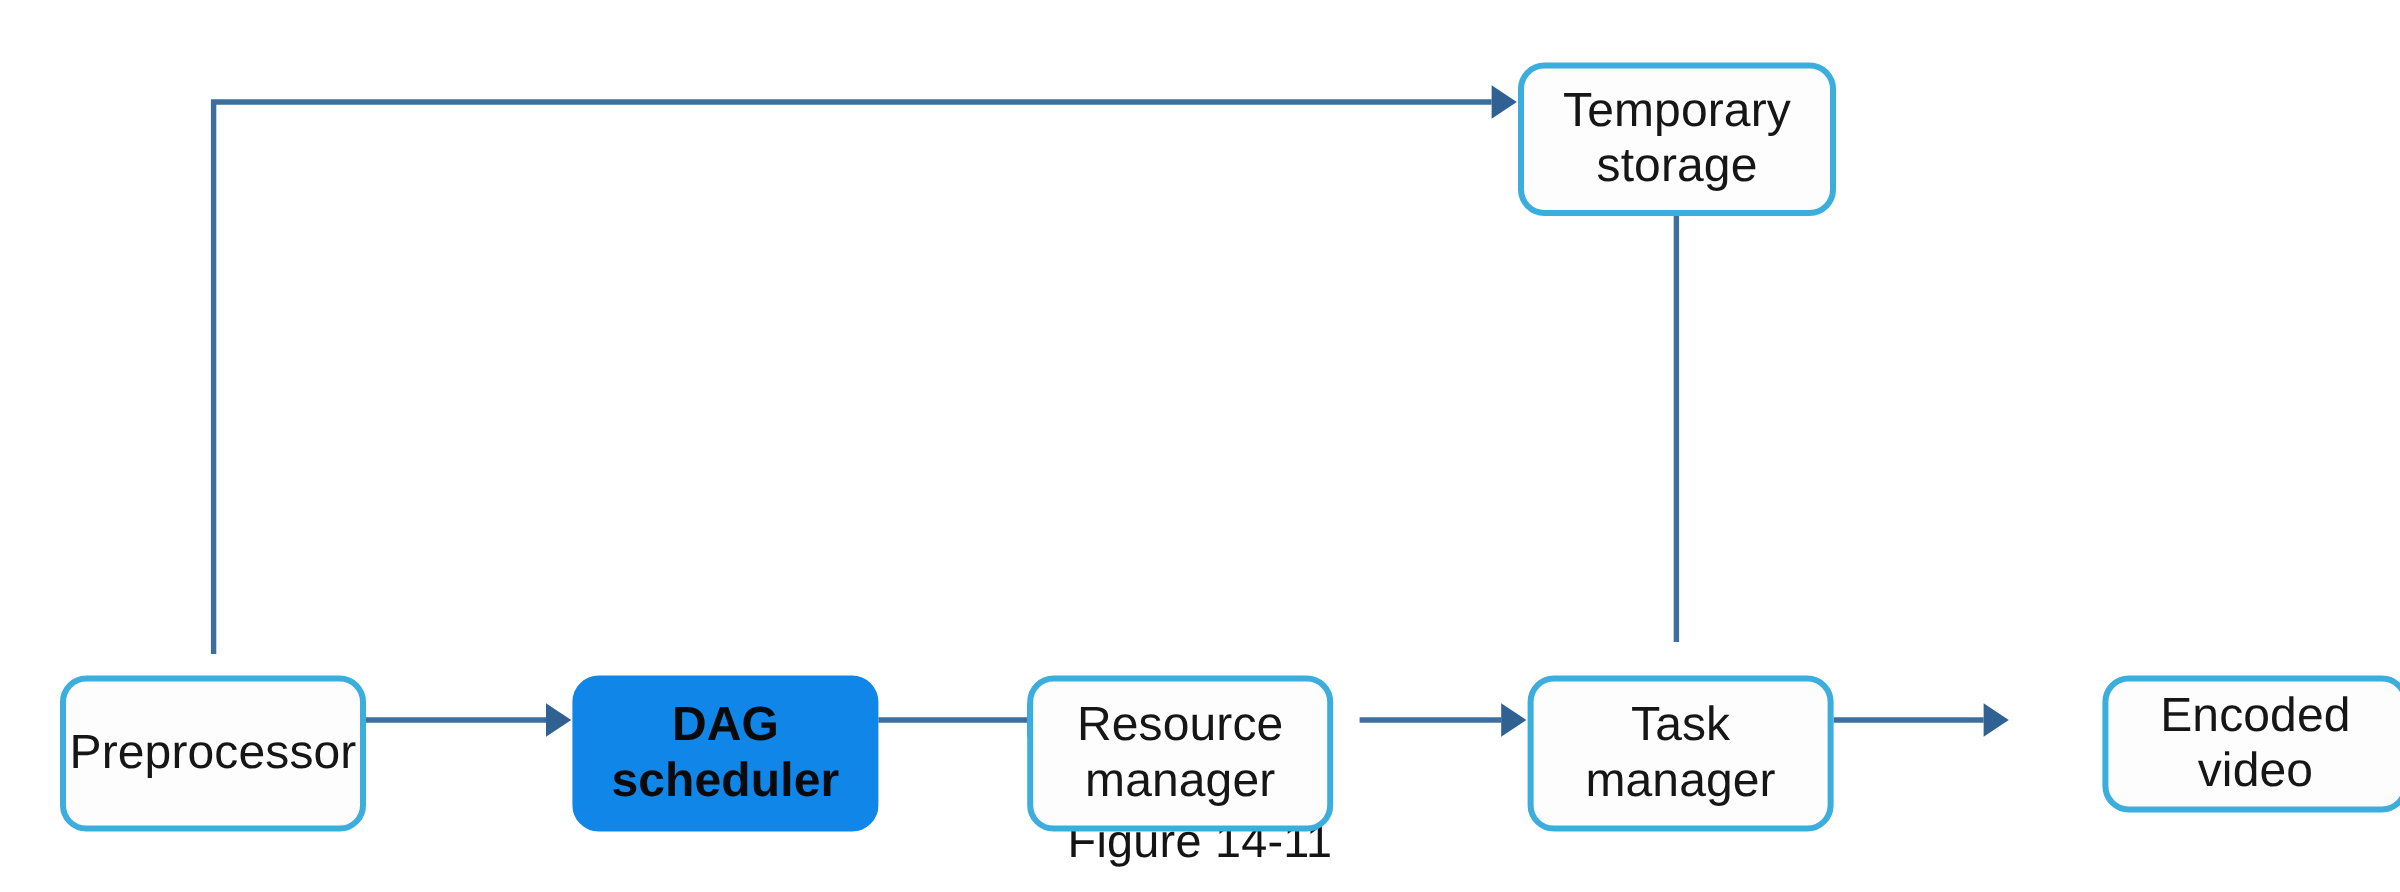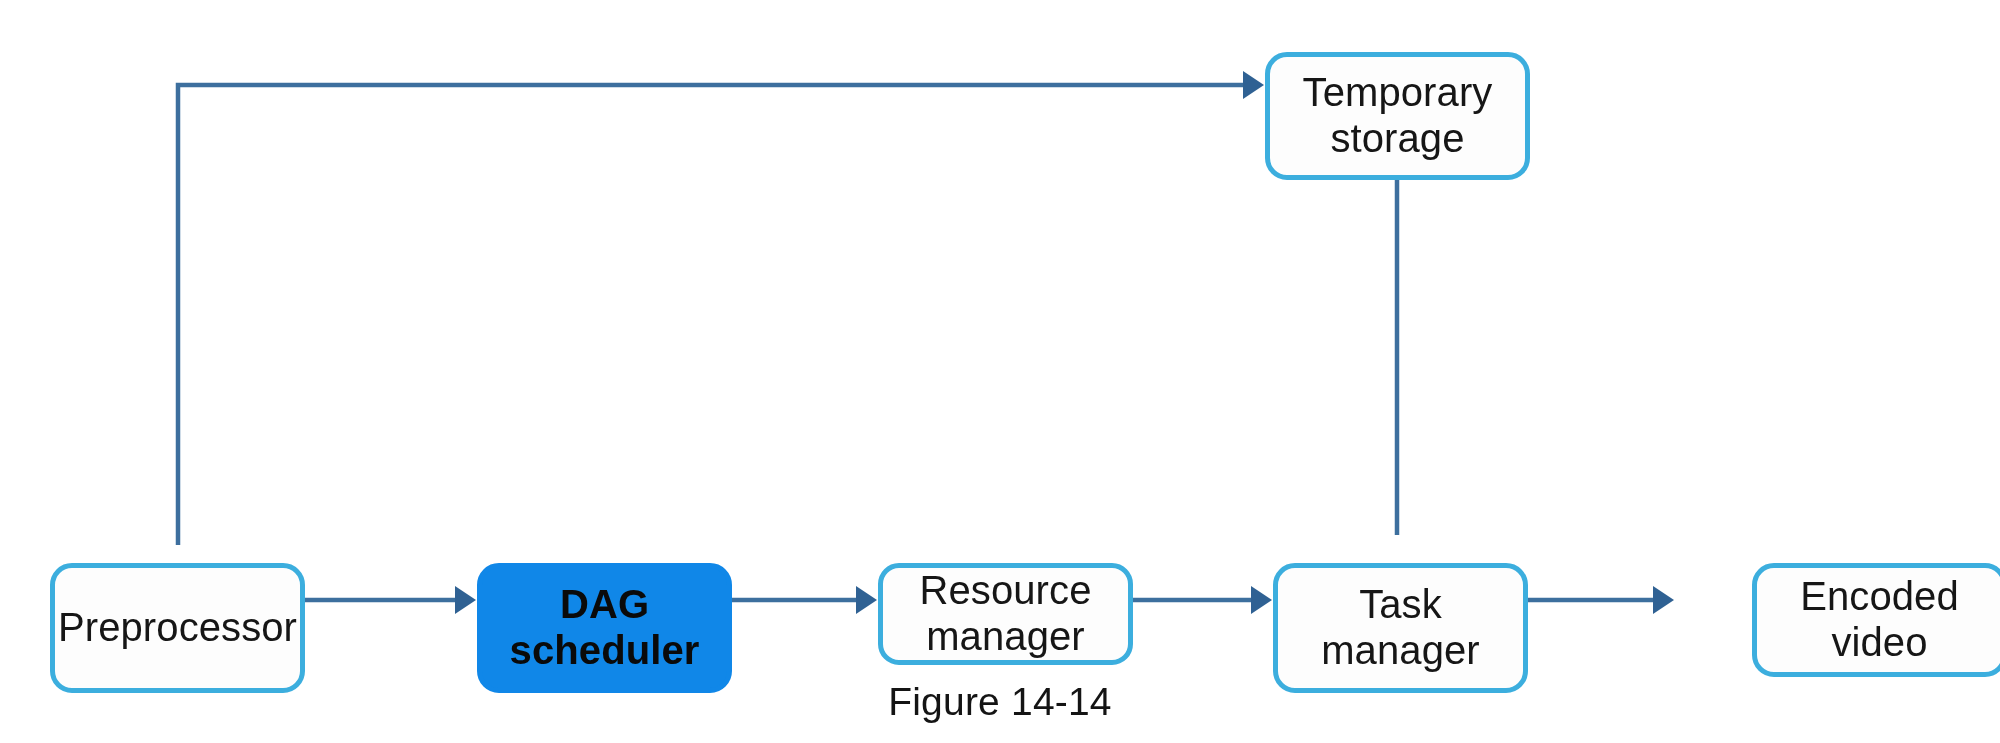--- a/index.html
+++ b/index.html
@@ -115,29 +115,29 @@
 
   <div class="node" style="left:50px; top:535px; width:255px; height:130px;">
     <span class="node-label">Preprocessor</span>
   </div>
 
   <div class="node accent" style="left:477px; top:535px; width:255px; height:130px;font-weight:bold;">
     <span class="node-label">DAG
 scheduler</span>
   </div>
 
-  <div class="node" style="left:878px; top:535px; width:255px; height:102px;border-radius:21px;">
+  <div class="node" style="left:856px; top:535px; width:255px; height:130px;">
     <span class="node-label">Resource
 manager</span>
   </div>
 
   <div class="node" style="left:1273px; top:535px; width:255px; height:130px;">
     <span class="node-label">Task manager</span>
   </div>
 
   <div class="node" style="left:1752px; top:535px; width:255px; height:114px;">
     <span class="node-label">Encoded
 video</span>
   </div>
 
-  <div id="caption">Figure 14-14</div>
+  <div id="caption">Figure 14-11</div>
 
 </div>
 
 </body></html>

